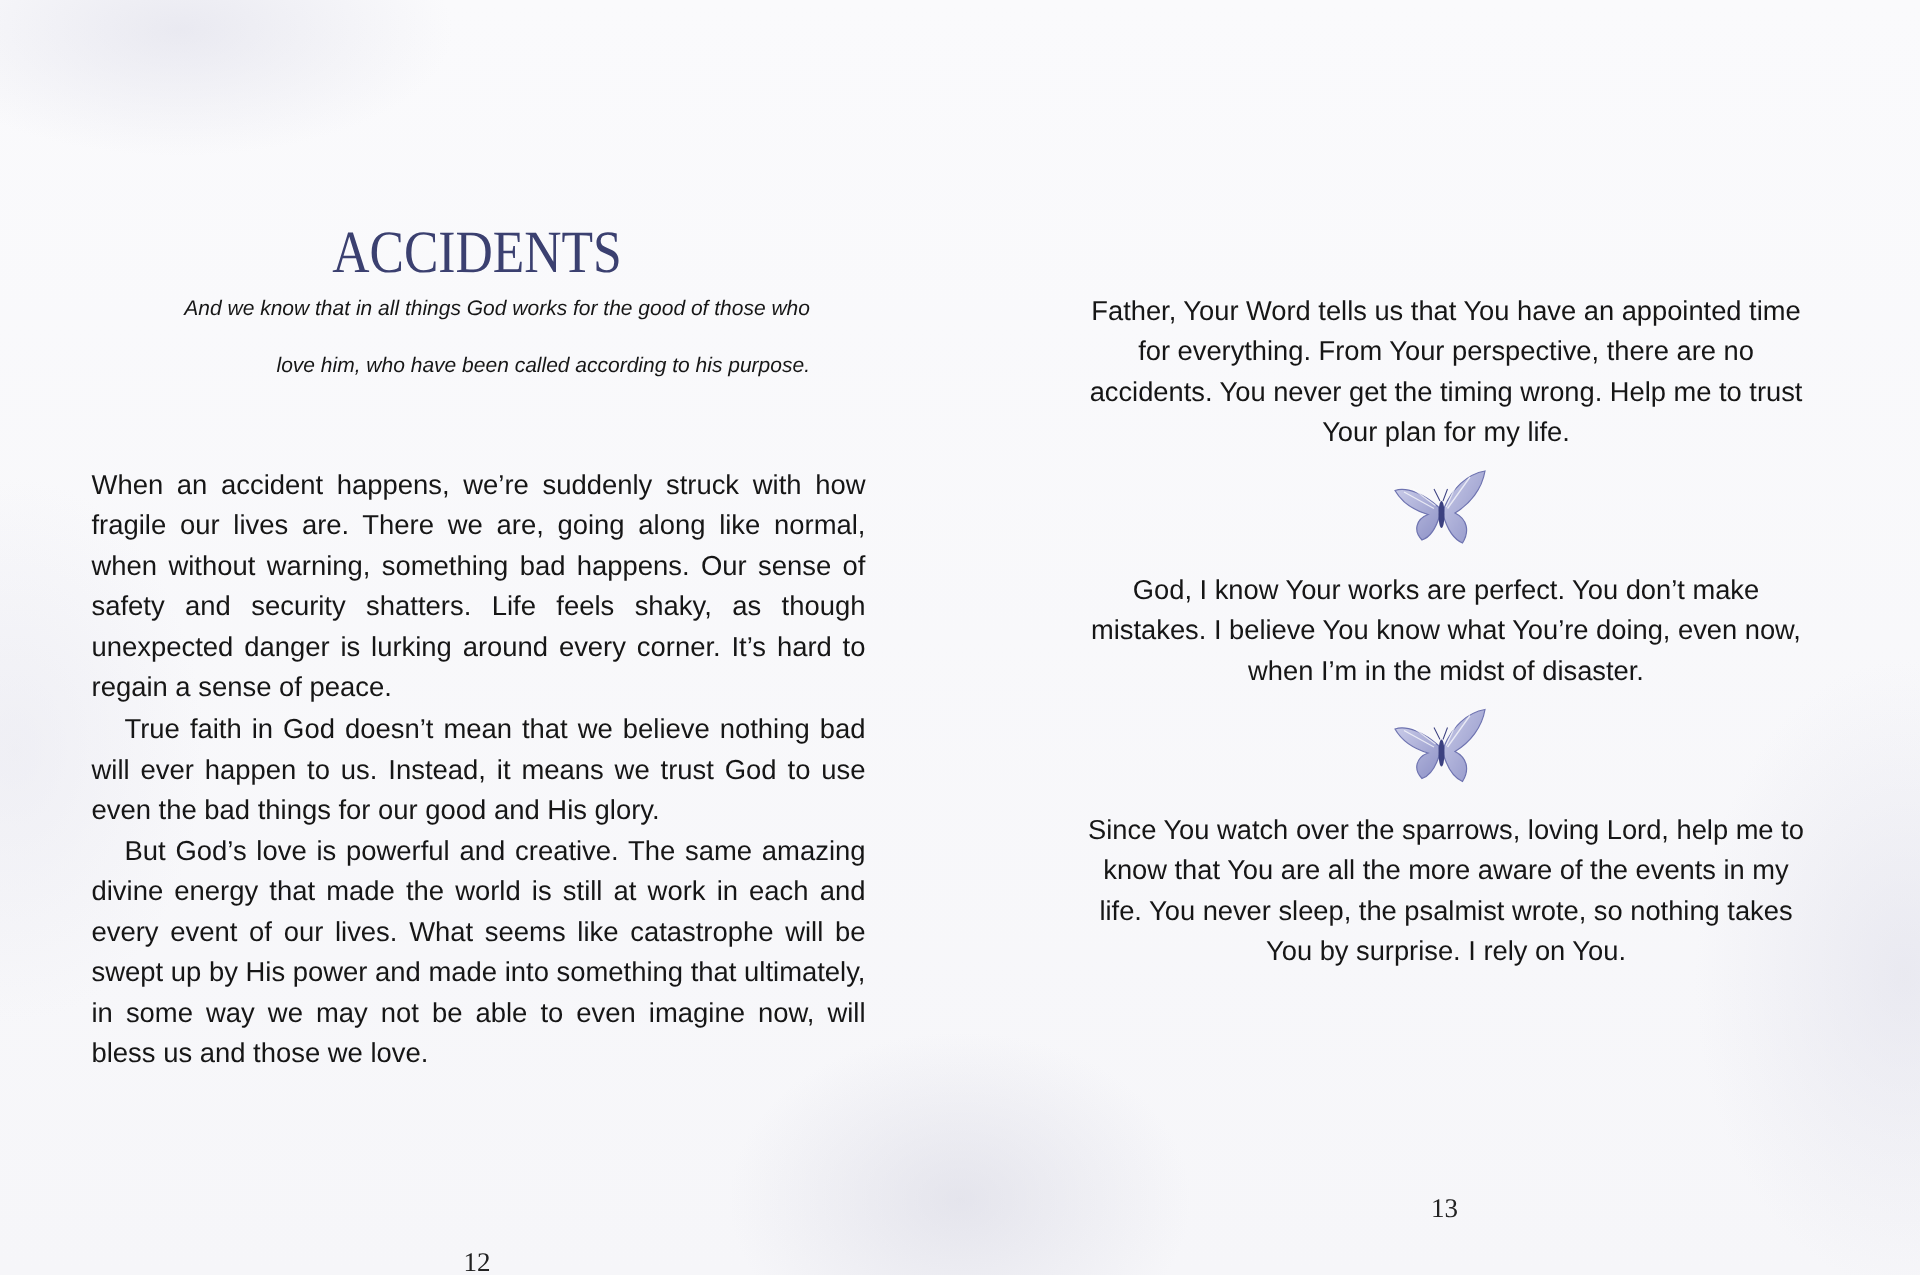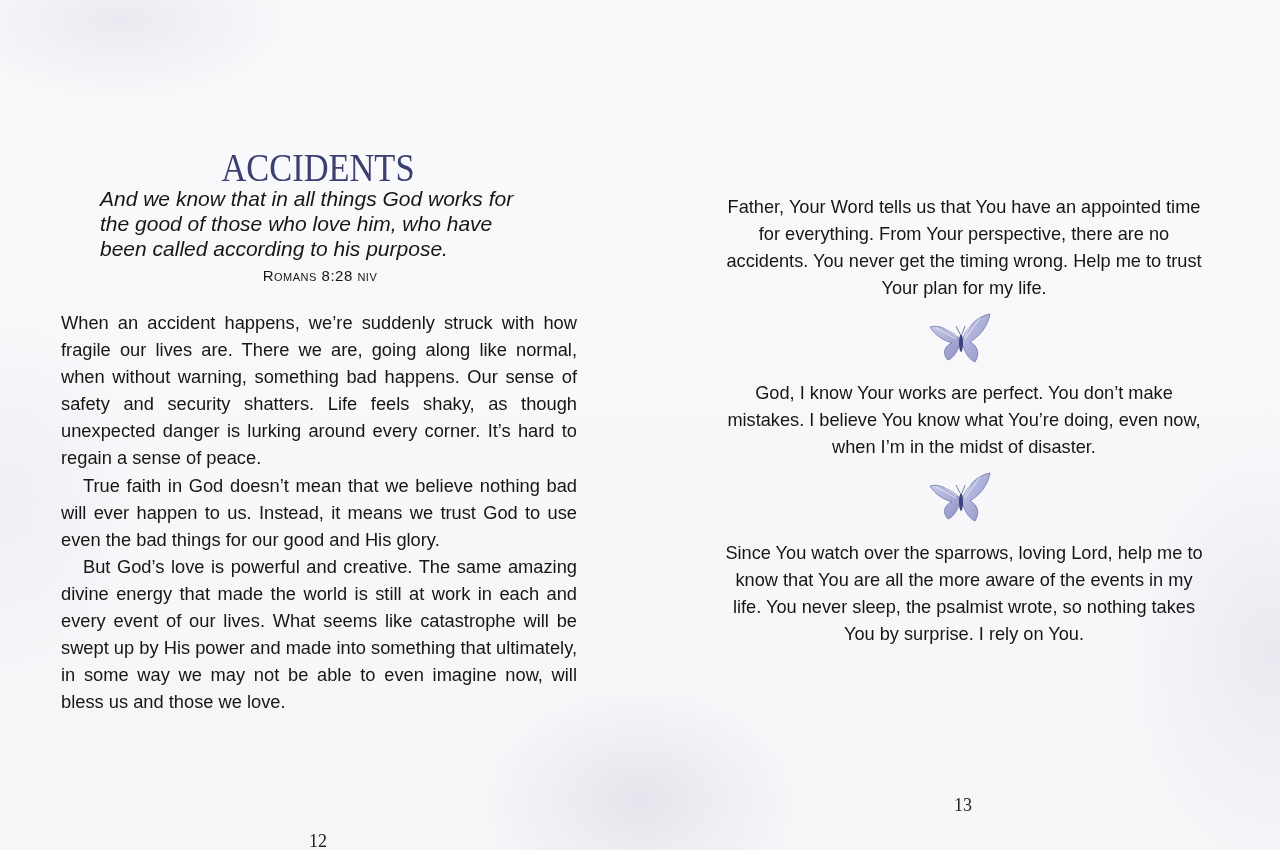--- a/index.html
+++ b/index.html
@@ -25,22 +25,22 @@
     .title {
       position: absolute; left: 0; width: 636px; top: 117px;
       text-align: center;
       font-family: "Liberation Serif", serif;
       font-size: 40px; letter-spacing: 0px;
       color: #3b4070; font-weight: normal;
       transform: scaleX(0.86); transform-origin: center;
     }
     .verse {
       position: absolute; left: 100px; width: 440px; top: 186px;
-      text-align: left; font-style: italic;
-      font-size: 21px; line-height: 25px; color: #161616;
+      text-align: right; font-style: italic;
+      font-size: 14px; line-height: 38px; color: #161616;
     }
     .verse-ref {
       position: absolute; left: 100px; width: 440px; top: 267px;
       text-align: center; font-size: 15px; color: #161616;
       font-variant: small-caps; letter-spacing: 0.5px;
     }
     .body-text {
       position: absolute; left: 61px; width: 516px; top: 309px;
       font-size: 18.3px; line-height: 27.1px; color: #161616;
       text-align: justify; text-align-last: left;
@@ -71,21 +71,20 @@
   </style>
 </head>
 <body>
 
 <div class="spread">
 
   <div class="page page-left">
     <h1 class="title">ACCIDENTS</h1>
 
     <div class="verse">And we know that in all things God works for the good of those who love him, who have been called according to his purpose.</div>
-    <div class="verse-ref">Romans 8:28 niv</div>
 
     <div class="body-text">
       <p>When an accident happens, we’re suddenly struck with how fragile our lives are. There we are, going along like normal, when without warning, something bad happens. Our sense of safety and security shatters. Life feels shaky, as though unexpected danger is lurking around every corner. It’s hard to regain a sense of peace.</p>
       <p class="indent">True faith in God doesn’t mean that we believe nothing bad will ever happen to us. Instead, it means we trust God to use even the bad things for our good and His glory.</p>
       <p class="indent">But God’s love is powerful and creative. The same amazing divine energy that made the world is still at work in each and every event of our lives. What seems like catastrophe will be swept up by His power and made into something that ultimately, in some way we may not be able to even imagine now, will bless us and those we love.</p>
     </div>
 
     <div class="page-number">12</div>
   </div>
 

